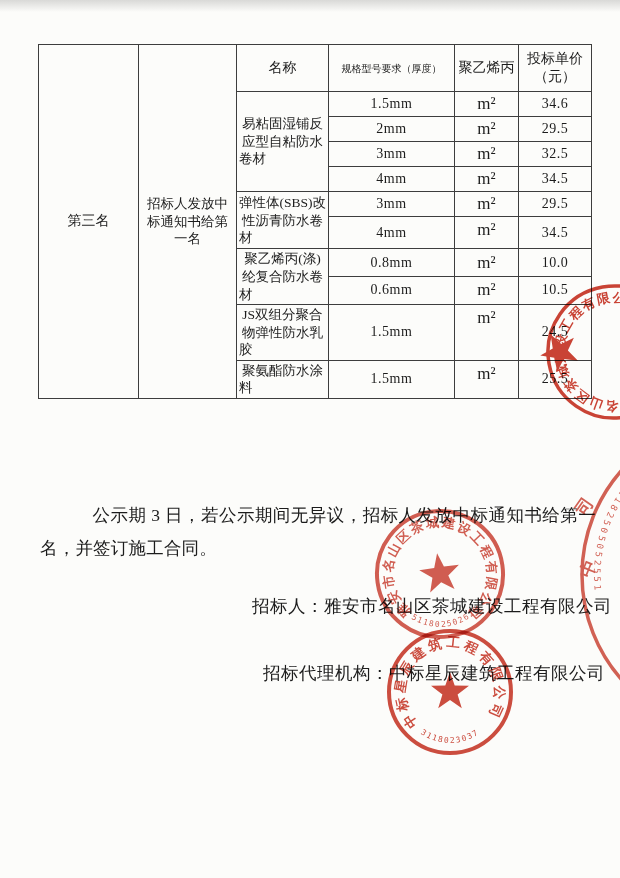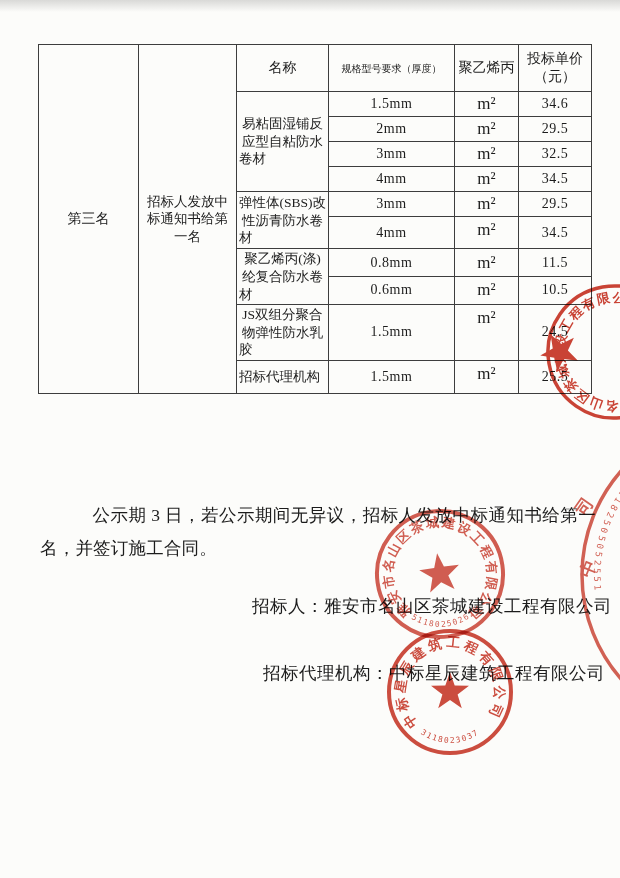--- a/index.html
+++ b/index.html
@@ -107,35 +107,35 @@
     </tr>
     <tr style="height:32px">
       <td class="num">4mm</td>
       <td class="unit va-top">m²</td>
       <td class="num">34.5</td>
     </tr>
     <tr style="height:19px">
       <td class="mat" rowspan="2">聚乙烯丙(涤)纶复合防水卷材</td>
       <td class="num">0.8mm</td>
       <td class="unit">m²</td>
-      <td class="num">11.5</td>
+      <td class="num">10.0</td>
     </tr>
     <tr style="height:26px">
       <td class="num">0.6mm</td>
       <td class="unit va-top">m²</td>
       <td class="num">10.5</td>
     </tr>
     <tr style="height:46px">
       <td class="mat">JS双组分聚合物弹性防水乳胶</td>
       <td class="num">1.5mm</td>
       <td class="unit va-top">m²</td>
       <td class="num">24.5</td>
     </tr>
     <tr style="height:33px">
-      <td class="mat">招标代理机构</td>
+      <td class="mat">聚氨酯防水涂料</td>
       <td class="num">1.5mm</td>
       <td class="unit va-top">m²</td>
       <td class="num">25.5</td>
     </tr>
   </tbody>
     </table>
 
   <p id="para2" class="para">公示期 3 日，若公示期间无异议，招标人发放中标通知书给第一名，并签订施工合同。</p>
 
   <div id="sig-bidder" class="sig">招标人：雅安市名山区茶城建设工程有限公司</div>

